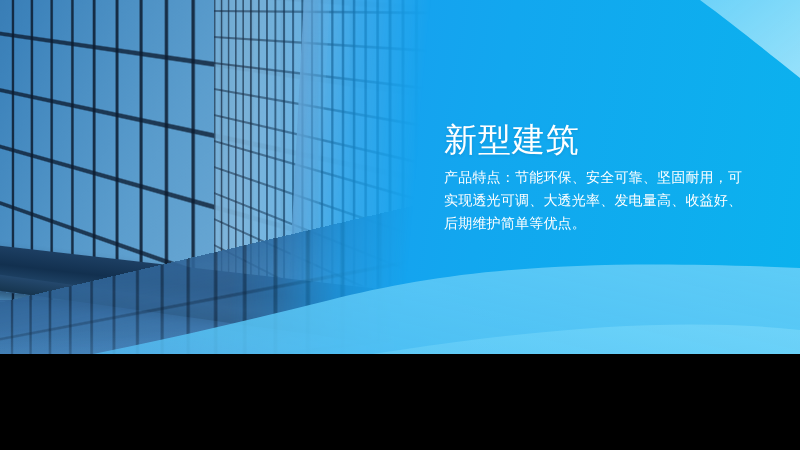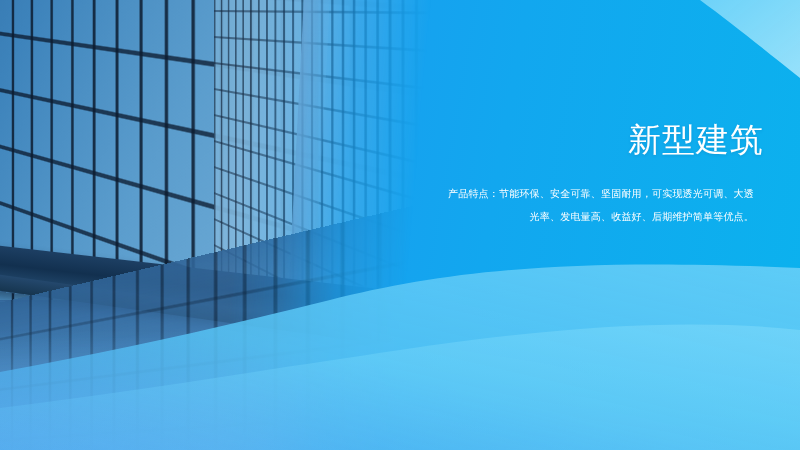--- a/index.html
+++ b/index.html
@@ -8,24 +8,23 @@
     padding: 0;
     background: #000;
   }
   body {
     font-family: "Liberation Sans", "DejaVu Sans", sans-serif;
   }
 
   .banner {
     position: relative;
     width: 800px;
-    height: 450px;
+    height: 354px;
     overflow: hidden;
     background: linear-gradient(100deg, #3f97ec 0%, #1b9bef 30%, #12a7ef 60%, #0bb2ee 100%);
-    text-align: right;
   }
 
   
   .wave-layer {
     position: absolute;
     inset: 0;
     pointer-events: none;
   }
   .wave-layer svg {
     display: block;
@@ -180,23 +179,23 @@
     font-size: 33px;
     line-height: 43px;
     font-weight: 400;
     letter-spacing: 1px;
     white-space: nowrap;
     text-shadow: 0 1px 3px rgba(20,70,120,0.18);
   }
   .headline-line { display: block; }
 
   .subcopy {
-    margin-top: 21px;
+    margin-top: 5px;
     color: #ffffff;
-    font-size: 10px;
+    font-size: 14px;
     line-height: 23px;
     font-weight: 400;
     width: 310px;
     letter-spacing: 0.2px;
   }
 </style>
 </head>
 <body>
 
 <div class="banner">

